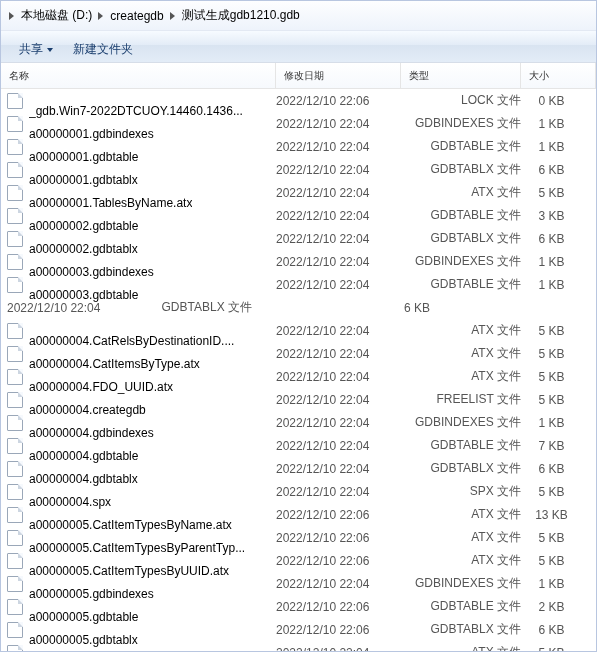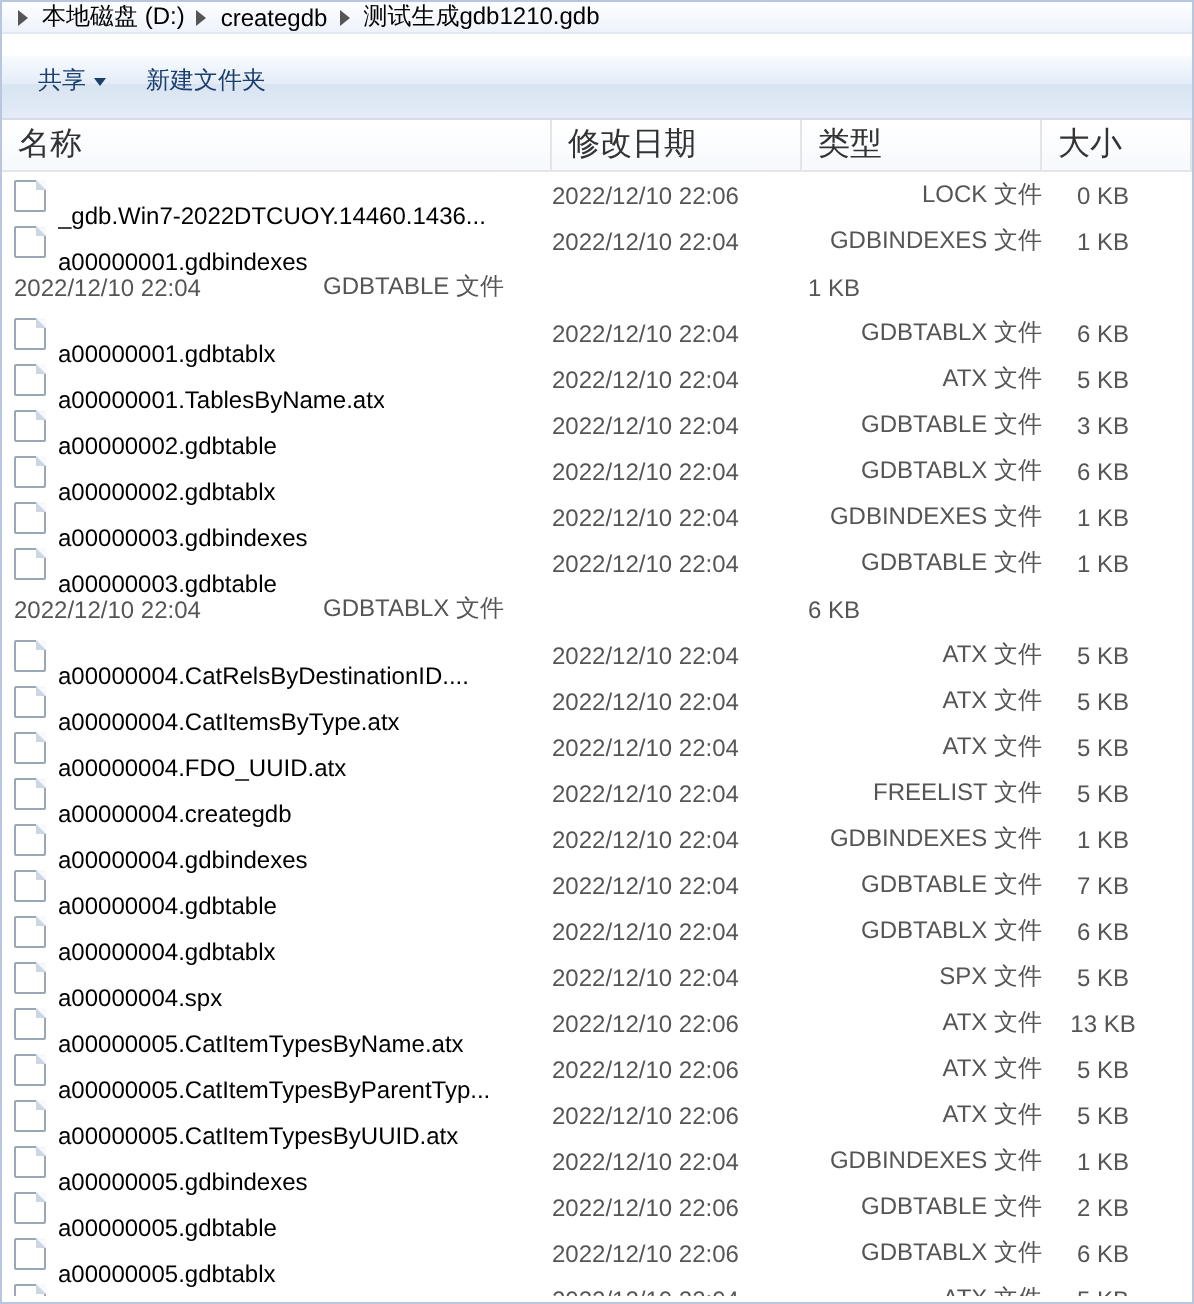--- a/index.html
+++ b/index.html
@@ -9,44 +9,43 @@
     color: #000;
     background: #fff;
     width: 597px;
     height: 652px;
     overflow: hidden;
     border: 1px solid #b8c6e0;
   }
   .breadcrumb {
     display: flex;
     align-items: center;
-    height: 16px;
+    height: 30px;
     padding: 0 6px;
     border-bottom: 1px solid #e3e9f3;
     background: linear-gradient(#fdfeff, #eef3fb);
     font-size: 12px;
   }
   .breadcrumb .seg { padding: 2px 4px; color: #000; cursor: default; }
   .breadcrumb .arrow {
     width: 10px; height: 10px; display: inline-block; position: relative;
   }
   .breadcrumb .arrow::after {
     content: ""; position: absolute; left: 2px; top: 1px;
     border-top: 4px solid transparent;
     border-bottom: 4px solid transparent;
     border-left: 5px solid #555;
   }
   .toolbar {
     display: flex;
-    align-items: flex-start;
+    align-items: flex-end;
     height: 32px;
     padding: 0 8px;
     border-bottom: 1px solid #d6dde8;
     background: linear-gradient(#f7fbff, #e3ecf7 45%, #d9e4f1 46%, #e3ecf7);
-    margin-top: 11px;
   }
   .toolbar .tb-item {
     font-size: 12px;
     color: #1a3e6e;
     padding: 4px 10px;
     display: flex;
     align-items: center;
     cursor: default;
   }
   .toolbar .tb-item .dd {
@@ -54,21 +53,21 @@
     border-top: 4px solid #1a3e6e;
     border-left: 3px solid transparent;
     border-right: 3px solid transparent;
   }
   .columns {
     display: flex;
     height: 26px;
     align-items: stretch;
     border-bottom: 1px solid #e5e5e5;
     background: linear-gradient(#ffffff, #f6f9fd);
-    font-size: 16px;
+    font-size: 10px;
     color: #333;
   }
   .columns .col {
     display: flex;
     align-items: center;
     padding: 0 8px;
     border-right: 1px solid #e5e5e5;
     cursor: default;
   }
   .col-name  { width: 275px; }
@@ -153,20 +152,24 @@
     <div class="row">
       <div class="cell-name">
         <span class="file-icon"></span>
         <span class="fname">a00000001.gdbindexes</span>
       </div>
       <div class="cell-date">2022/12/10 22:04</div>
       <div class="cell-type">GDBINDEXES 文件</div>
       <div class="cell-size">1 KB</div>
     </div>
     <div class="row">
+      <div class="cell-name">
+        <span class="file-icon"></span>
+        <span class="fname">a00000001.gdbtable</span>
+      </div>
       <div class="cell-date">2022/12/10 22:04</div>
       <div class="cell-type">GDBTABLE 文件</div>
       <div class="cell-size">1 KB</div>
     </div>
     <div class="row">
       <div class="cell-name">
         <span class="file-icon"></span>
         <span class="fname">a00000001.gdbtablx</span>
       </div>
       <div class="cell-date">2022/12/10 22:04</div>

